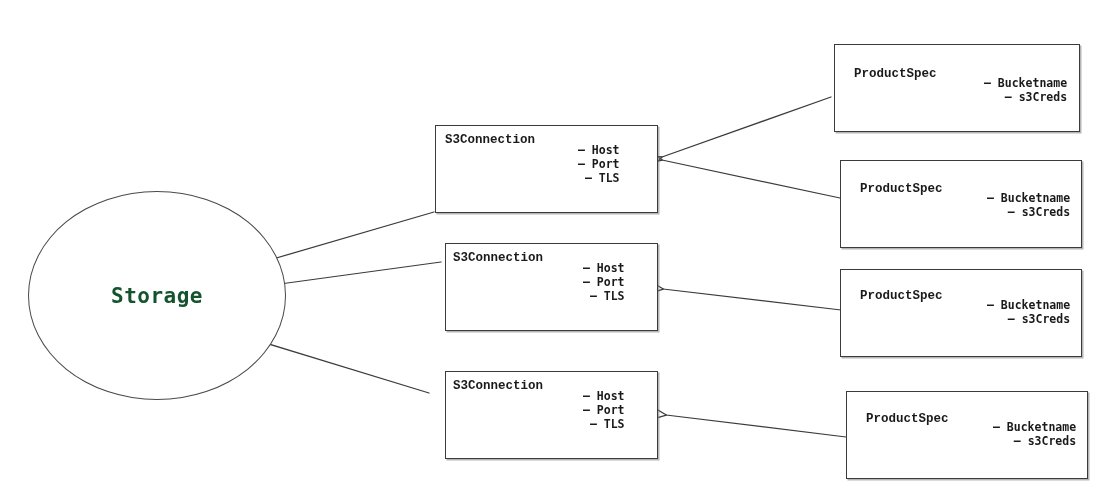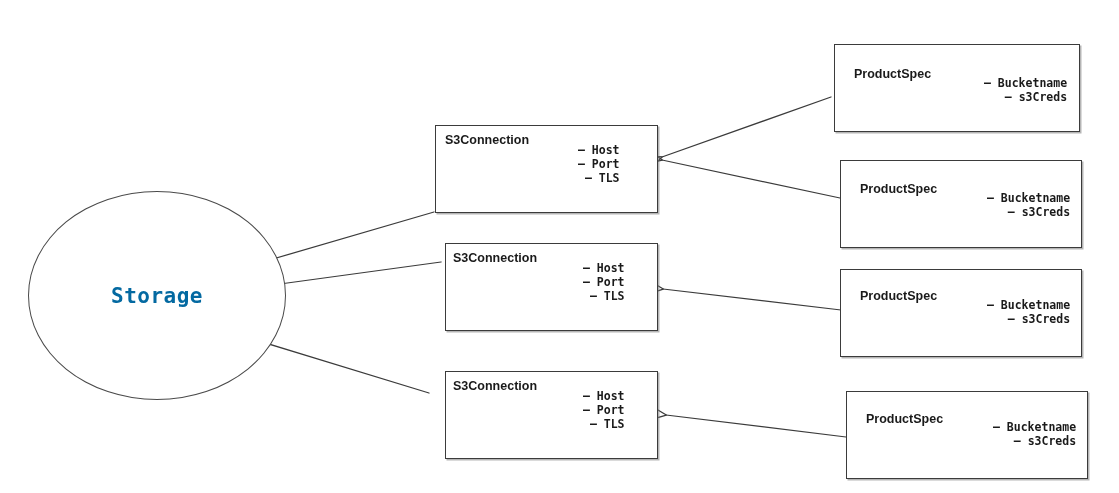--- a/index.html
+++ b/index.html
@@ -37,27 +37,27 @@
     border: 1.5px solid #4a4a4a;
     border-radius: 50%;
     display: flex;
     align-items: center;
     justify-content: center;
   }
   .circle-label {
     font-family: "DejaVu Sans Mono", "Liberation Mono", monospace;
     font-size: 21px;
     font-weight: 700;
-    color: #0369a1;
+    color: #14532d;
     letter-spacing: 0.5px;
     white-space: nowrap;
   }
   .box-title {
     position: absolute;
-    font-family: Liberation Sans, sans-serif;
+    font-family: Liberation Mono, monospace;
     font-size: 12.5px;
     font-weight: 700;
     color: #1a1a1a;
     white-space: nowrap;
   }
   .box-attrs {
     position: absolute;
     font-family: "DejaVu Sans Mono", "Liberation Mono", monospace;
     font-size: 11.5px;
     font-weight: 700;

